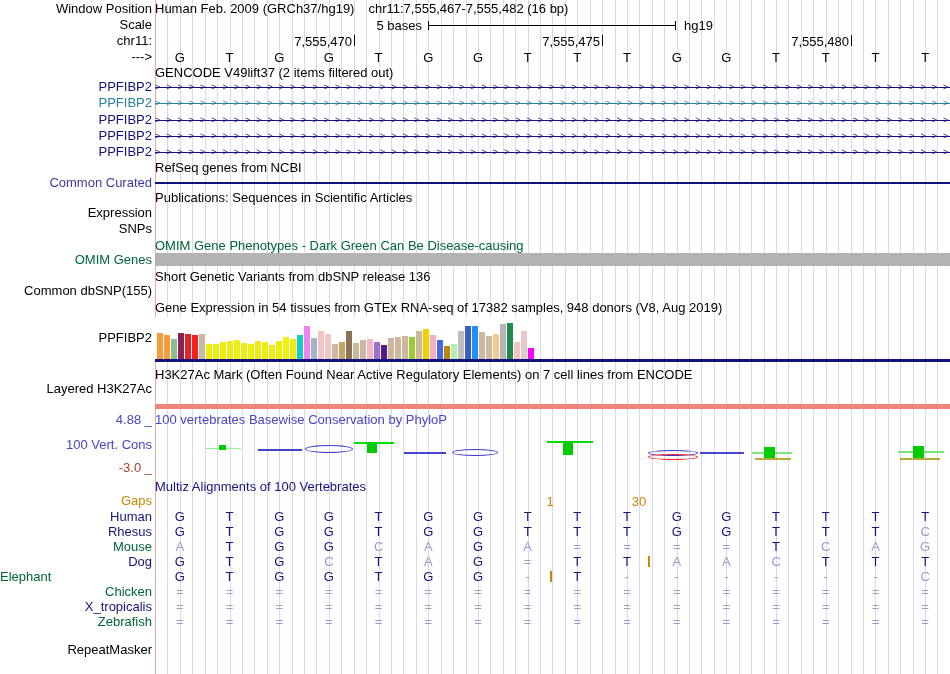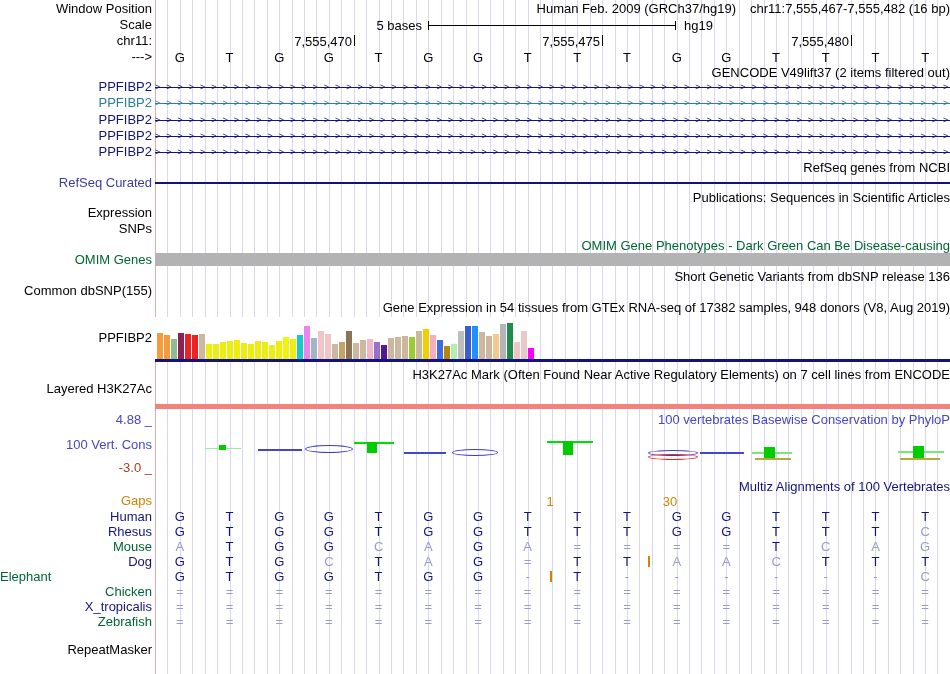--- a/index.html
+++ b/index.html
@@ -1,20 +1,20 @@
 <!DOCTYPE html>
 <html><head>
 <meta charset="utf-8">
 <style>
   html,body{margin:0;padding:0;background:#fff;}
   #viewport{position:relative;width:950px;height:674px;background:#fff;
     font-family:Liberation Sans, sans-serif;font-size:13px;color:#000;overflow:hidden;}
   .abs{position:absolute;}
   .lbl{position:absolute;left:0;width:152px;text-align:right;height:14px;line-height:14px;white-space:nowrap;}
-  .ttl{position:absolute;left:155px;width:795px;text-align:right;height:14px;line-height:14px;white-space:nowrap;}
+  .ttl{position:absolute;left:155px;width:795px;text-align:left;height:14px;line-height:14px;white-space:nowrap;}
   .c-black{color:#000;}
   .c-navy{color:#13137E;}
   .c-blue{color:#3C3CA0;}
   .c-green{color:#006633;}
   .c-orange{color:#CE8602;}
   .c-maroon{color:#A04030;}
   .c-slate{color:#4646C8;}
   .cell{position:absolute;width:50px;text-align:center;height:15px;line-height:15px;}
 </style>
 </head>
@@ -44,21 +44,21 @@
   <div class="ttl c-black" style="top:66px">GENCODE V49lift37 (2 items filtered out)</div>
   <div class="ttl c-black" style="top:161px">RefSeq genes from NCBI</div>
   <div class="ttl c-black" style="top:191px">Publications: Sequences in Scientific Articles</div>
   <div class="ttl c-green" style="top:239px">OMIM Gene Phenotypes - Dark Green Can Be Disease-causing</div>
   <div class="ttl c-black" style="top:270px">Short Genetic Variants from dbSNP release 136</div>
   <div class="ttl c-black" style="top:301px">Gene Expression in 54 tissues from GTEx RNA-seq of 17382 samples, 948 donors (V8, Aug 2019)</div>
   <div class="ttl c-black" style="top:368px">H3K27Ac Mark (Often Found Near Active Regulatory Elements) on 7 cell lines from ENCODE</div>
   <div class="ttl c-slate" style="top:413px">100 vertebrates Basewise Conservation by PhyloP</div>
   <div class="ttl c-navy" style="top:480px">Multiz Alignments of 100 Vertebrates</div>
 
-  <div class="lbl c-blue" style="top:176px">RefSeq Curated</div>
+  <div class="lbl c-blue" style="top:176px">Common Curated</div>
   <div class="lbl c-black" style="top:206px">Expression</div>
   <div class="lbl c-black" style="top:222px">SNPs</div>
   <div class="lbl c-green" style="top:253px">OMIM Genes</div>
   <div class="lbl c-black" style="top:284px">Common dbSNP(155)</div>
   <div class="lbl c-black" style="top:331px">PPFIBP2</div>
   <div class="lbl c-black" style="top:382px">Layered H3K27Ac</div>
   <div class="lbl c-slate" style="top:413px">4.88 _</div>
   <div class="lbl c-slate" style="top:438px">100 Vert. Cons</div>
   <div class="lbl c-maroon" style="top:461px">-3.0 _</div>
   <div class="lbl c-orange" style="top:494px">Gaps</div>
@@ -321,18 +321,18 @@
       <div class="cell" style="position: absolute; left: 502.656px; top: 614px; width: 50px; text-align: center; height: 15px; line-height: 15px; color: rgb(154, 154, 204);">=</div>
       <div class="cell" style="position: absolute; left: 552.344px; top: 614px; width: 50px; text-align: center; height: 15px; line-height: 15px; color: rgb(154, 154, 204);">=</div>
       <div class="cell" style="position: absolute; left: 602.031px; top: 614px; width: 50px; text-align: center; height: 15px; line-height: 15px; color: rgb(154, 154, 204);">=</div>
       <div class="cell" style="position: absolute; left: 651.719px; top: 614px; width: 50px; text-align: center; height: 15px; line-height: 15px; color: rgb(154, 154, 204);">=</div>
       <div class="cell" style="position: absolute; left: 701.406px; top: 614px; width: 50px; text-align: center; height: 15px; line-height: 15px; color: rgb(154, 154, 204);">=</div>
       <div class="cell" style="position: absolute; left: 751.094px; top: 614px; width: 50px; text-align: center; height: 15px; line-height: 15px; color: rgb(154, 154, 204);">=</div>
       <div class="cell" style="position: absolute; left: 800.781px; top: 614px; width: 50px; text-align: center; height: 15px; line-height: 15px; color: rgb(154, 154, 204);">=</div>
       <div class="cell" style="position: absolute; left: 850.469px; top: 614px; width: 50px; text-align: center; height: 15px; line-height: 15px; color: rgb(154, 154, 204);">=</div>
       <div class="cell" style="position: absolute; left: 900.156px; top: 614px; width: 50px; text-align: center; height: 15px; line-height: 15px; color: rgb(154, 154, 204);">=</div>
       <div style="position: absolute; left: 538px; top: 494px; width: 24px; text-align: center; color: rgb(206, 134, 2);">1</div>
-      <div style="position: absolute; left: 658px; top: 494px; width: 24px; text-align: center; color: rgb(206, 134, 2);">30</div>
+      <div style="position: absolute; left: 627px; top: 494px; width: 24px; text-align: center; color: rgb(206, 134, 2);">30</div>
       <div style="position: absolute; left: 550px; top: 571px; width: 2px; height: 11px; background: rgb(206, 134, 2);"></div>
       <div style="position: absolute; left: 648px; top: 556px; width: 2px; height: 11px; background: rgb(206, 134, 2);"></div>
     </div>
 
 </div>
 
 </body></html>

